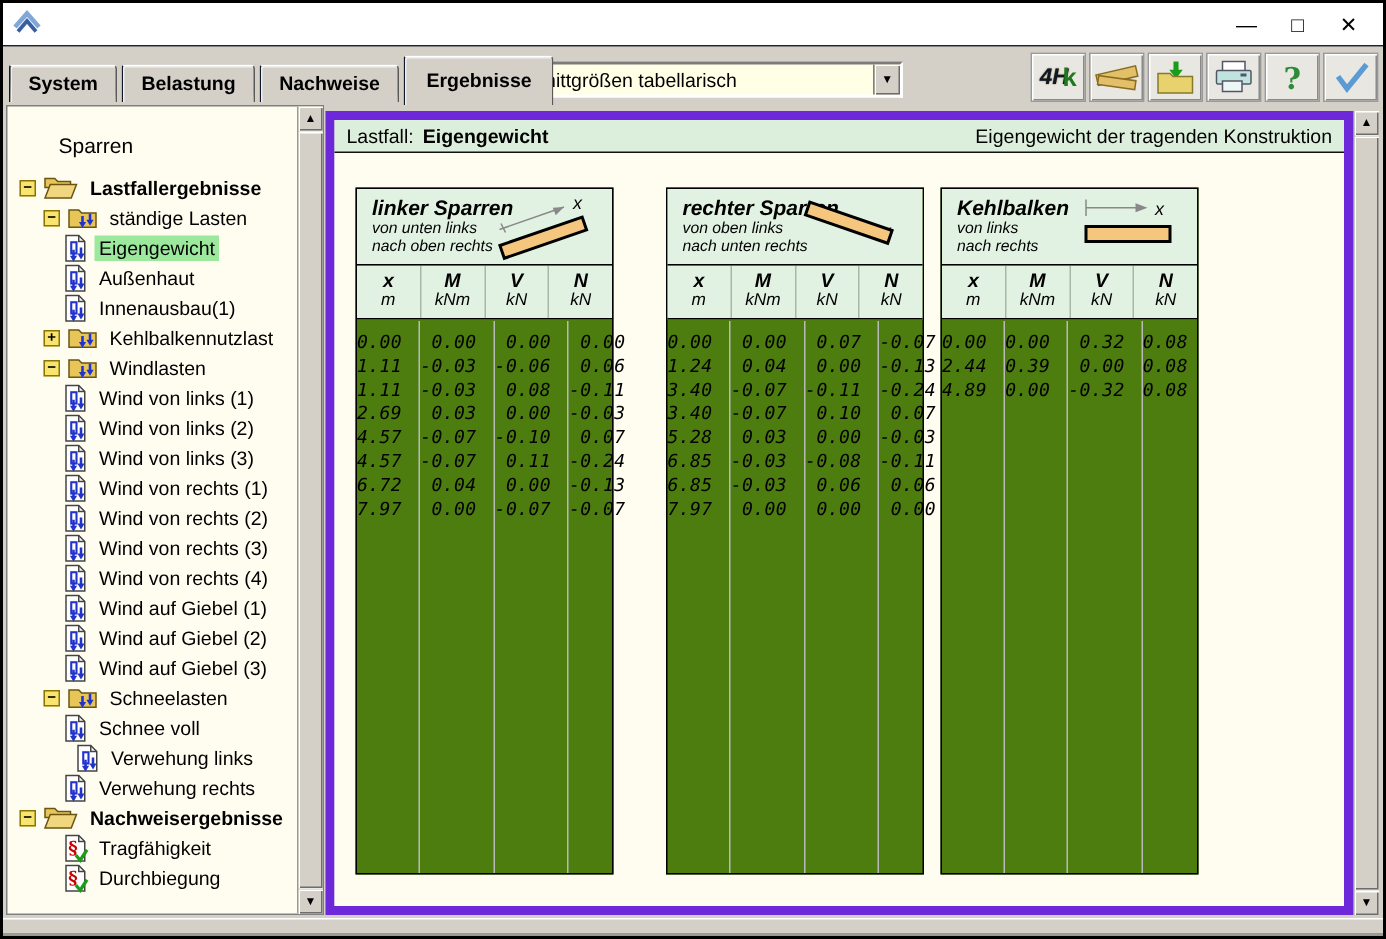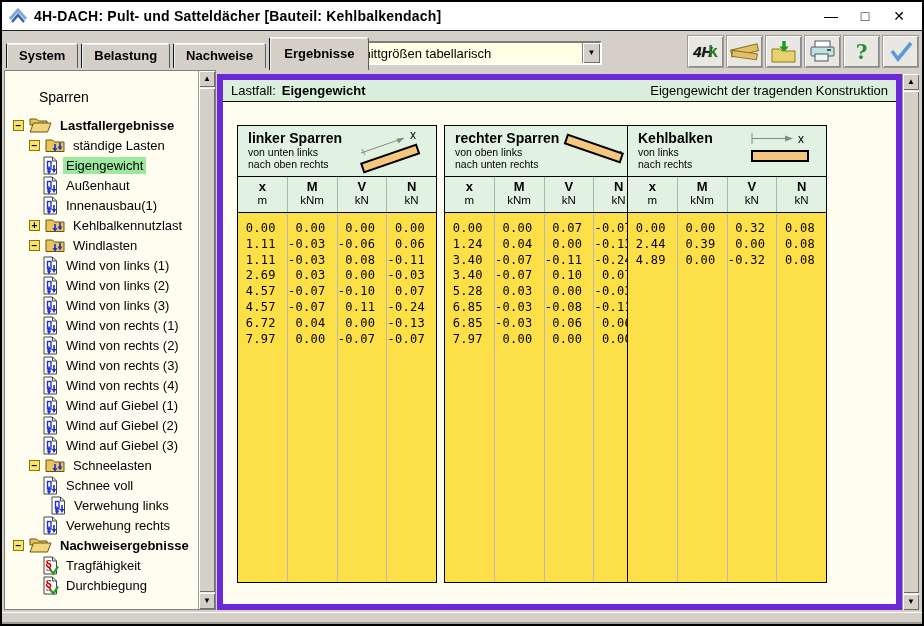--- a/index.html
+++ b/index.html
@@ -80,21 +80,21 @@
   
   .content { position:absolute; left:215px; top:72px; right:3px; bottom:14px; display:flex; }
   .content-main { flex:1; display:flex; flex-direction:column; border:6px solid #6d28d9; }
   .result-header {
     height:22px; background:#DCEFDC; border-bottom:1px solid #111;
     display:flex; align-items:center; justify-content:space-between;
     padding:0 8px; font-size:13px; flex:none;
   }
   .rh-left b { margin-left:6px; }
   .canvas { flex:1; position:relative; background:#FFFDF0; }
-  .tbl { position:absolute; top:23px; width:200px; height:458px; border:1px solid #000; background:#fde047; }
+  .tbl { position:absolute; top:23px; width:172px; height:458px; border:1px solid #000; background:#4d7c0f;font-style:italic; }
   .tbl-head { height:51px; background:#E2F2E2; border-bottom:1px solid #000; position:relative; padding:4px 0 0 10px; }
   .tbl-title { font-size:14px; font-weight:bold; }
   .tbl-sub { font-size:10.5px; line-height:12px; }
   .tbl-diagram { position:absolute; right:2px; top:1px; }
   .tbl-cols { height:36px; background:#E2F2E2; border-bottom:1px solid #000; display:flex; }
   .tc { flex:1; text-align:center; border-left:1px solid #a8b8a8; padding-top:3px; }
   .tc:first-child { border-left:none; }
   .tc .sym { font-size:13px; font-weight:bold; line-height:14px; }
   .tc .unit { font-size:11.5px; line-height:13px; }
   .tbl-data { position:absolute; top:88px; bottom:0; left:0; right:0; display:flex; }
@@ -112,21 +112,20 @@
 
 <div id="window">
 
   <div class="titlebar">
     <span>
       <svg width="20" height="17" viewBox="0 0 20 17">
         <path d="M2 13 L10 4 L18 13" fill="none" stroke="#7FA8D9" stroke-width="3"></path>
         <path d="M4 16 L10 9 L16 16" fill="none" stroke="#3A5FA0" stroke-width="2.5"></path>
       </svg>
     </span>
-    <span class="title">4H-DACH:  Pult- und Satteldächer   [Bauteil: Kehlbalkendach]</span>
     <span class="win-controls">
       <span class="win-btn">—</span>
       <span class="win-btn">□</span>
       <span class="win-btn">✕</span>
     </span>
   </div>
 
   <div class="tabbar">
     <div class="tabs" id="tabs">
         <div class="tab">System</div>

